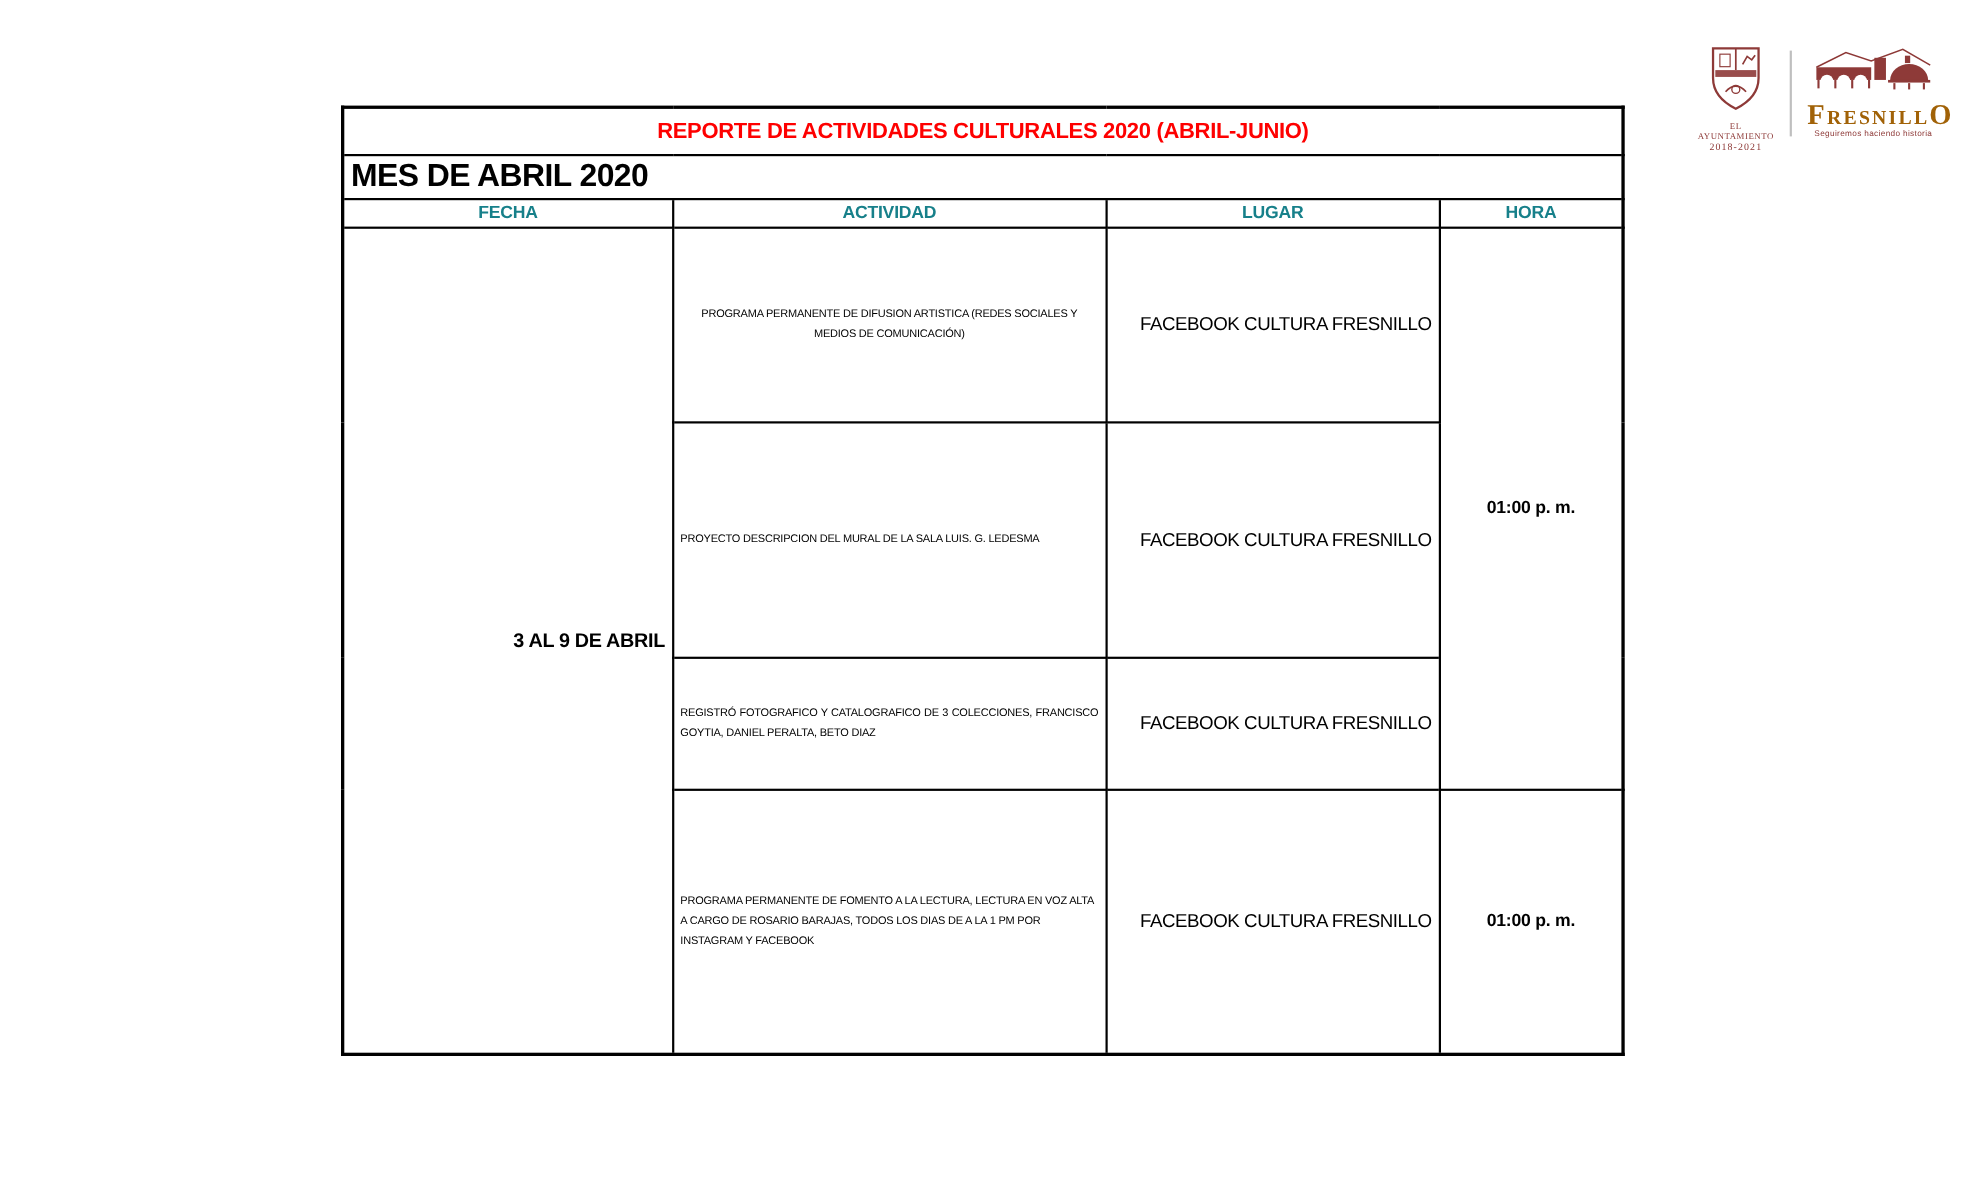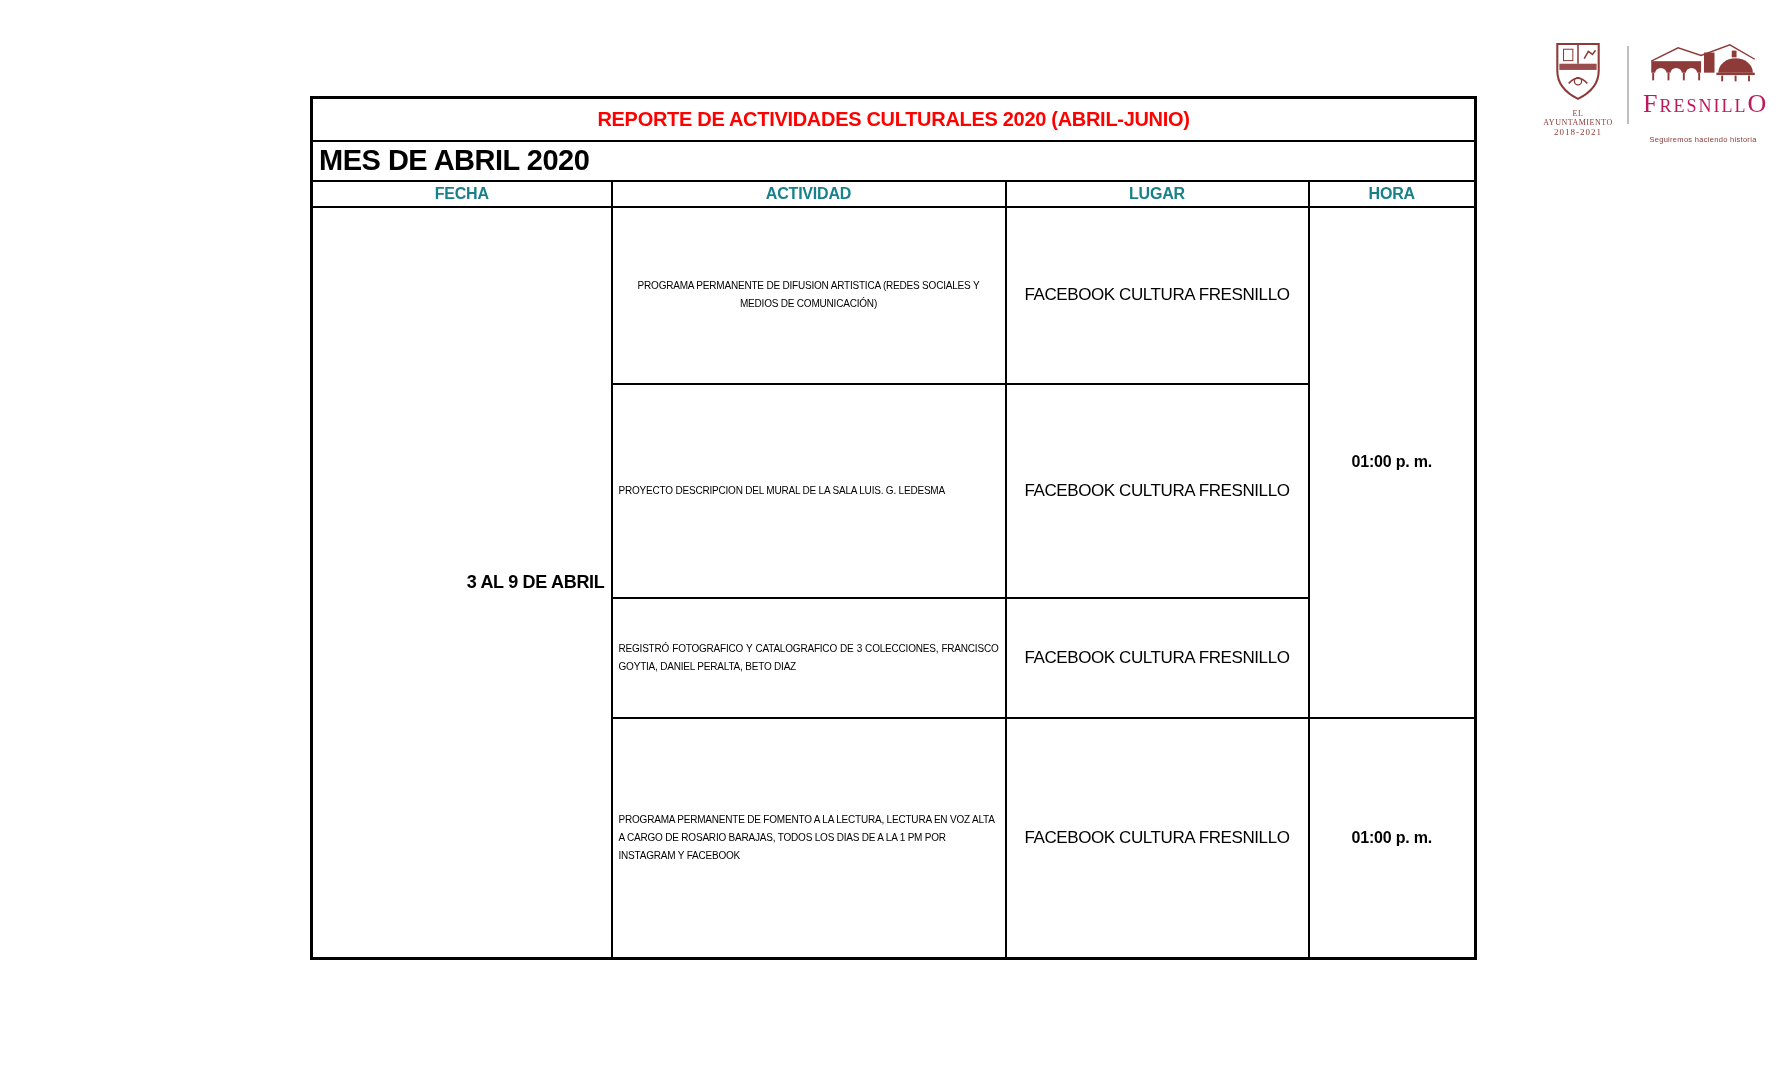--- a/index.html
+++ b/index.html
@@ -18,24 +18,24 @@
   }
   .crest-block { width: 70px; text-align: center; color: #8e3a38; }
   .crest-cap1 { font-family: "Liberation Serif", serif; font-size: 8px; letter-spacing: .5px; margin-top: 3px; }
   .crest-cap2 { font-family: "Liberation Serif", serif; font-size: 9px; letter-spacing: 1px; }
   .logo-divider { width: 2px; height: 78px; background: #bfbfbf; margin-top: 4px; }
   .brand-block { width: 120px; text-align: center; color: #8e3a38; }
   .brand-text {
     font-family: "Liberation Serif", serif;
     font-variant: small-caps;
     font-size: 26px; line-height: 24px;
-    letter-spacing: 2px; color: #be185d; white-space: nowrap;
+    letter-spacing: 2px; color: #a16207; white-space: nowrap; font-weight: bold;
   }
   .brand-o { font-variant: normal; font-size: 26px; }
-  .brand-tagline { font-size: 7.5px; color: #8e3a38; letter-spacing: .3px; margin-top: 19px; }
+  .brand-tagline { font-size: 7.5px; color: #8e3a38; letter-spacing: .3px; margin-top: 0; }
 
   
   table.report {
     position: absolute; left: 310px; top: 96px;
     width: 1164px; height: 855px;
     border-collapse: collapse; table-layout: fixed;
     border: 3px solid #000;
   }
   table.report td, table.report th { border: 2px solid #000; padding: 2px 6px; vertical-align: middle; }
 
@@ -64,21 +64,21 @@
     letter-spacing: -0.3px;
   }
   td.cell-act {
     font-weight: normal; font-size: 10px; line-height: 18px;
     letter-spacing: -0.2px; padding: 4px 7px;
   }
   td.cell-act.align-center  { text-align: center; }
   td.cell-act.align-justify { text-align: justify; text-align-last: left; }
   td.cell-act.align-left    { text-align: left; }
   td.cell-lugar {
-    font-size: 17px; text-align: center; letter-spacing: -0.4px;
+    font-size: 17px; text-align: right; letter-spacing: -0.4px;
   }
   td.cell-hora {
     font-weight: bold; font-size: 16px; text-align: center; letter-spacing: -0.2px;
   }
 </style>
 </head>
 <body>
 
 <div class="logo-wrap">
   <div class="crest-block">

